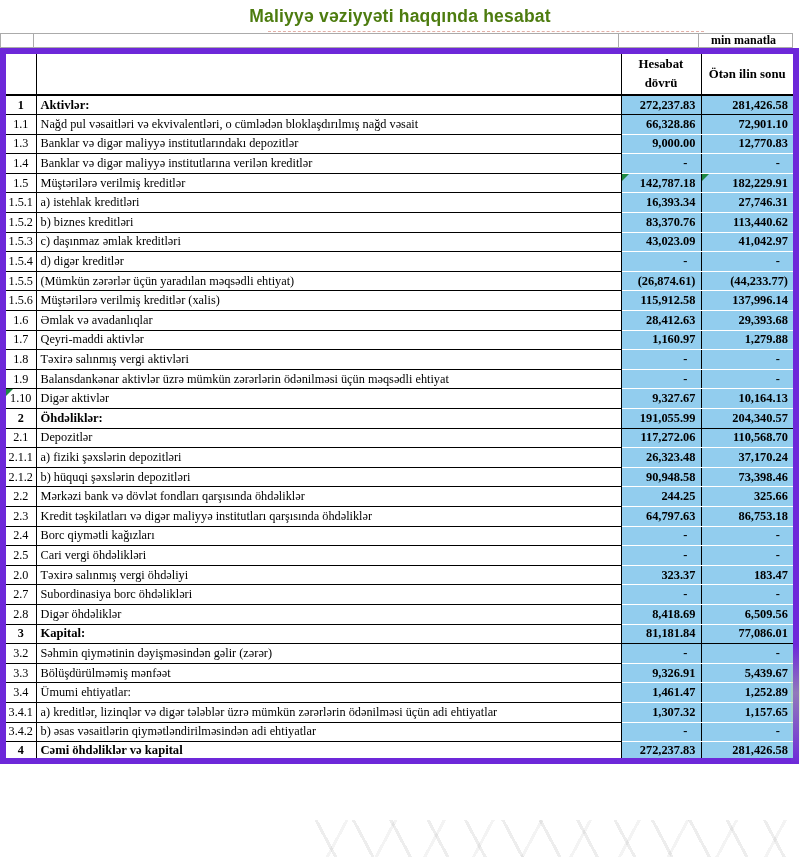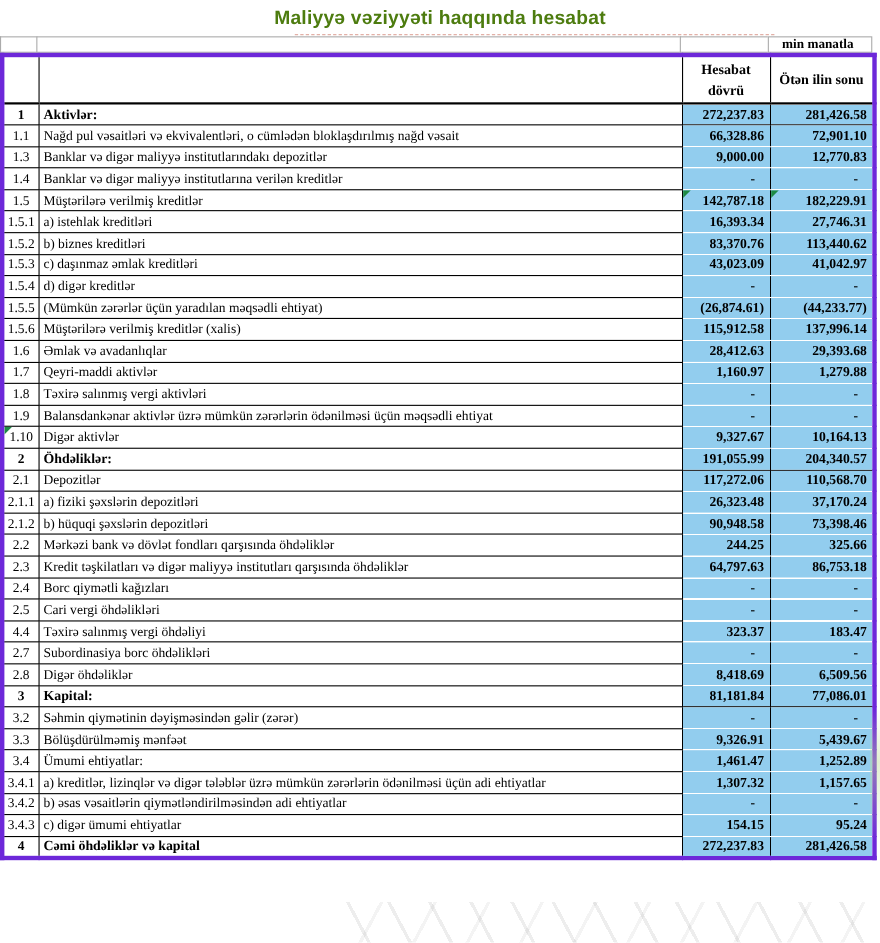--- a/index.html
+++ b/index.html
@@ -24,21 +24,21 @@
     box-sizing:border-box;border:1px solid #ababab;border-right:none;height:15px;
     font-size:12px;font-weight:bold;line-height:13px;overflow:hidden;white-space:nowrap;
   }
   .unitrow .uc:last-child{border-right:1px solid #ababab;}
   .uc.u1{width:33px;}
   .uc.u2{width:585px;}
   .uc.u3{width:80px;}
   .uc.u4{width:95px;text-align:right;padding-right:16px;}
   
   .main{position:absolute;top:48px;left:0;}
-  table{border-collapse:collapse;table-layout:fixed;width:793px;border:4px solid #6d28d9;}
+  table{border-collapse:collapse;table-layout:fixed;width:793px;border:6px solid #6d28d9;}
   th,td{padding:0;margin:0;overflow:hidden;white-space:nowrap;box-sizing:border-box;}
   thead th{
     border:1px solid #000;border-bottom:2px solid #000;height:44px;
     font-size:12.8px;font-weight:bold;text-align:center;vertical-align:middle;line-height:1.45;
   }
   tbody tr{height:19.6px;}
   tbody td{border:1px solid #000;vertical-align:middle;}
   .c-num{text-align:center;font-size:12.2px;position:relative;}
   .c-desc{font-size:12.3px;padding-left:4px;}
   .c-val{
@@ -233,21 +233,21 @@
           <td class="c-val dash">-</td>
           <td class="c-val dash">-</td>
         </tr>
         <tr>
           <td class="c-num">2.5</td>
           <td class="c-desc">Cari vergi öhdəlikləri</td>
           <td class="c-val dash">-</td>
           <td class="c-val dash">-</td>
         </tr>
         <tr>
-          <td class="c-num">4.4</td>
+          <td class="c-num">2.0</td>
           <td class="c-desc">Təxirə salınmış vergi öhdəliyi</td>
           <td class="c-val">323.37</td>
           <td class="c-val">183.47</td>
         </tr>
         <tr>
           <td class="c-num">2.7</td>
           <td class="c-desc">Subordinasiya borc öhdəlikləri</td>
           <td class="c-val dash">-</td>
           <td class="c-val dash">-</td>
         </tr>
@@ -286,26 +286,20 @@
           <td class="c-desc">a) kreditlər, lizinqlər və digər tələblər üzrə mümkün zərərlərin ödənilməsi üçün adi ehtiyatlar</td>
           <td class="c-val">1,307.32</td>
           <td class="c-val">1,157.65</td>
         </tr>
         <tr>
           <td class="c-num">3.4.2</td>
           <td class="c-desc">b) əsas vəsaitlərin qiymətləndirilməsindən adi ehtiyatlar</td>
           <td class="c-val dash">-</td>
           <td class="c-val dash">-</td>
         </tr>
-        <tr>
-          <td class="c-num">3.4.3</td>
-          <td class="c-desc">c) digər ümumi ehtiyatlar</td>
-          <td class="c-val">154.15</td>
-          <td class="c-val">95.24</td>
-        </tr>
         <tr class="section">
           <td class="c-num">4</td>
           <td class="c-desc">Cəmi öhdəliklər və kapital</td>
           <td class="c-val">272,237.83</td>
           <td class="c-val">281,426.58</td>
         </tr>
       </tbody>
   </table>
 </div>
 

